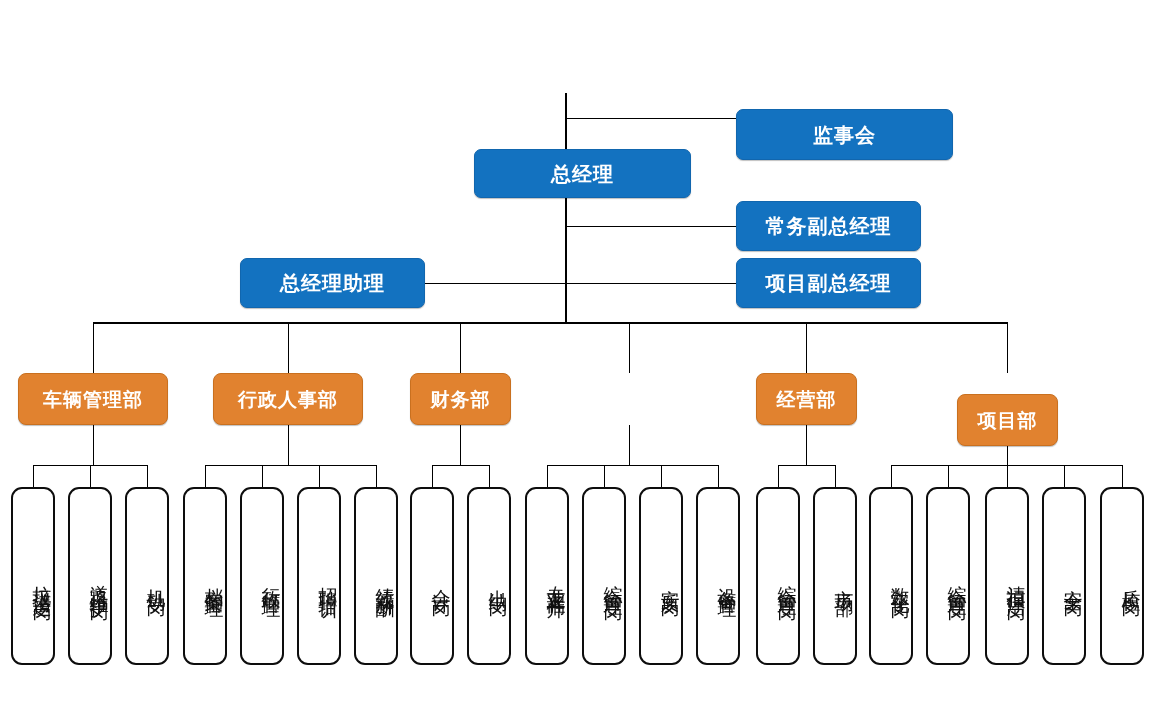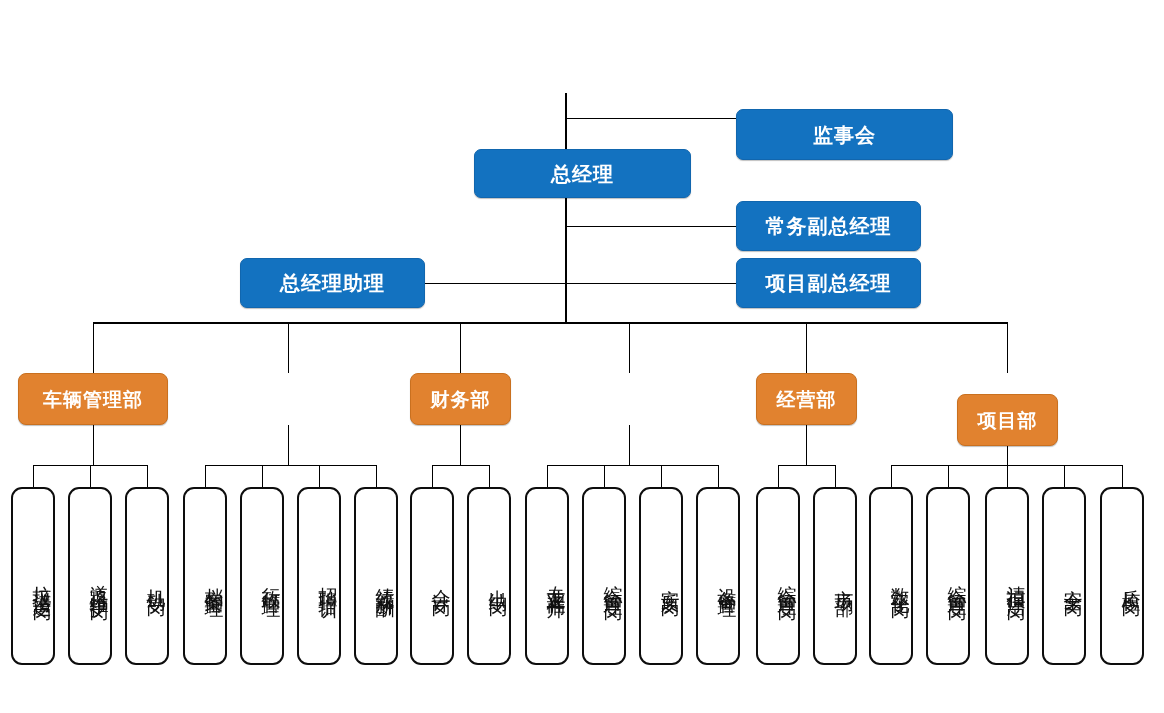--- a/index.html
+++ b/index.html
@@ -137,20 +137,21 @@
   <div class="node blue" style="left:474px;top:149px;width:217px;height:49px;">总经理</div>
 
   <div class="node blue" style="left:736px;top:201px;width:185px;height:50px;">常务副总经理</div>
 
   <div class="node blue" style="left:736px;top:258px;width:185px;height:50px;">项目副总经理</div>
 
   <div class="node blue" style="left:240px;top:258px;width:185px;height:50px;">总经理助理</div>
 
   <div class="node orange" style="left:18px;top:373px;width:150px;height:52px;">车辆管理部</div>
 
+  <div class="node orange" style="left:213px;top:373px;width:150px;height:52px;">行政人事部</div>
 
   <div class="node orange" style="left:410px;top:373px;width:101px;height:52px;">财务部</div>
 
 
   <div class="node orange" style="left:756px;top:373px;width:101px;height:52px;">经营部</div>
 
   <div class="node orange" style="left:957px;top:373px;width:101px;height:52px;margin-top:21px;">项目部</div>
 
   <div class="node leaf" style="left:11px;top:487px;width:44px;height:178px;">垃圾清运岗</div>
   <div class="node leaf" style="left:68px;top:487px;width:44px;height:178px;">道路维护岗</div>

